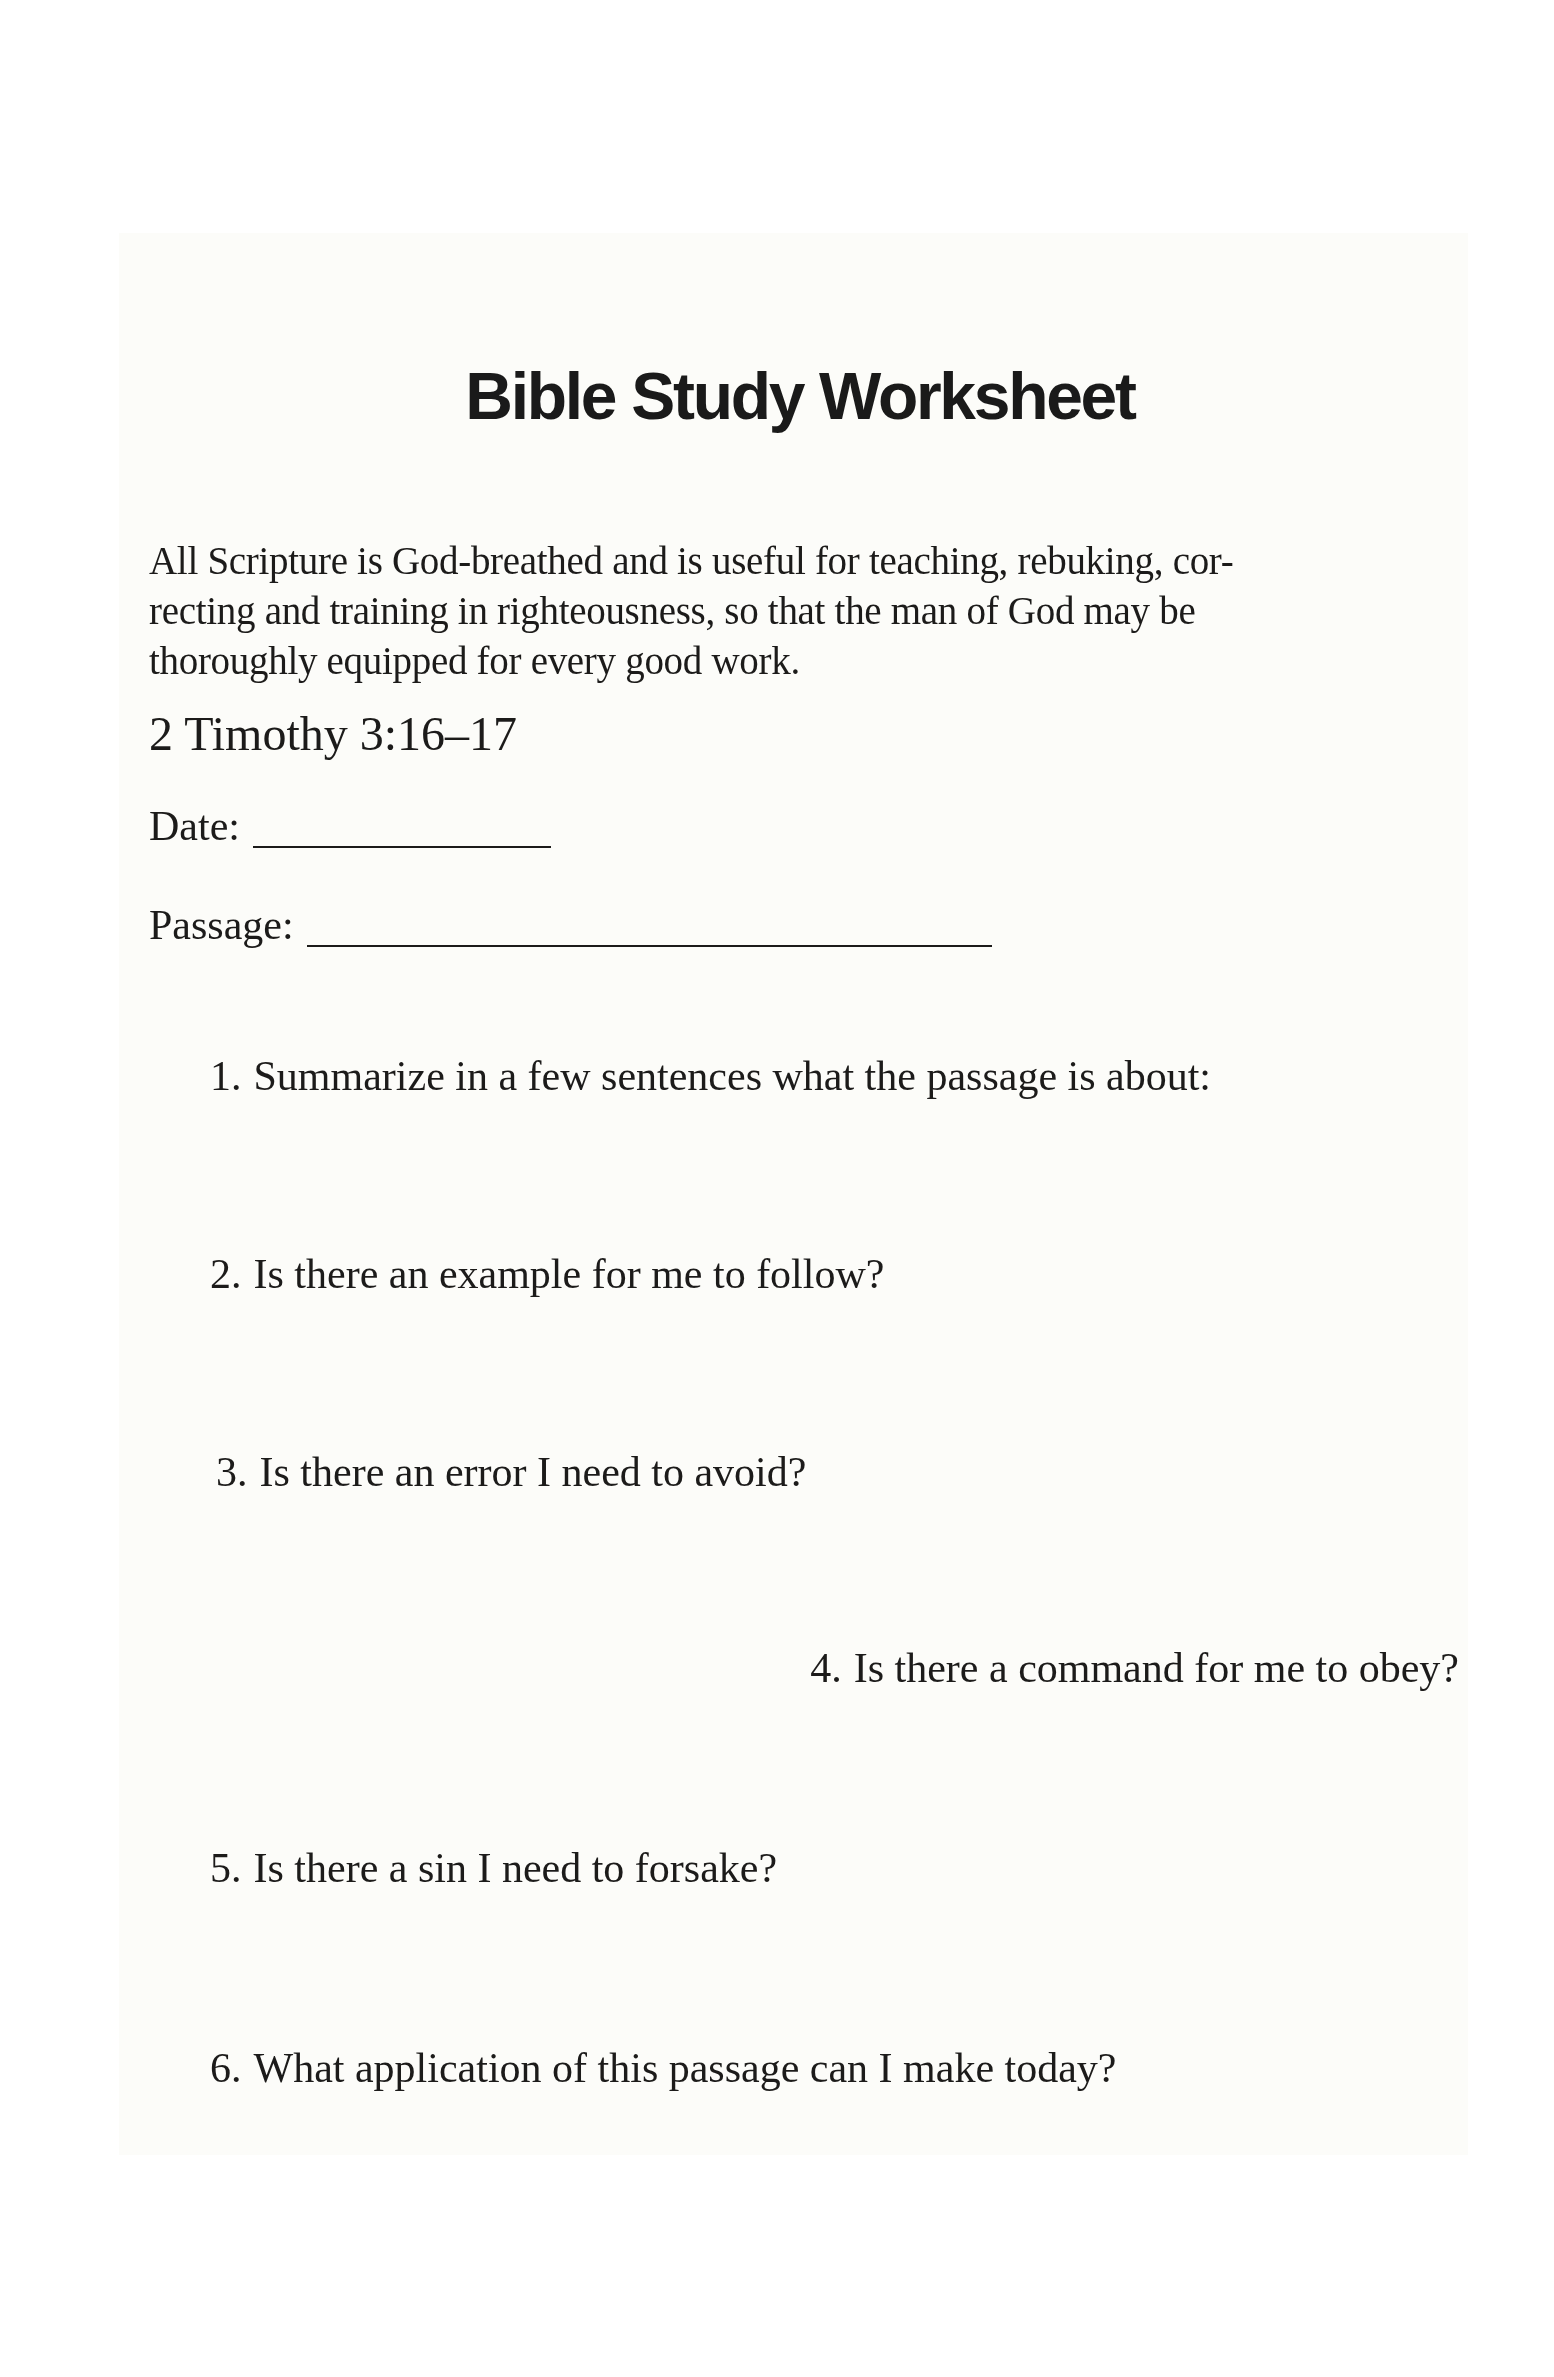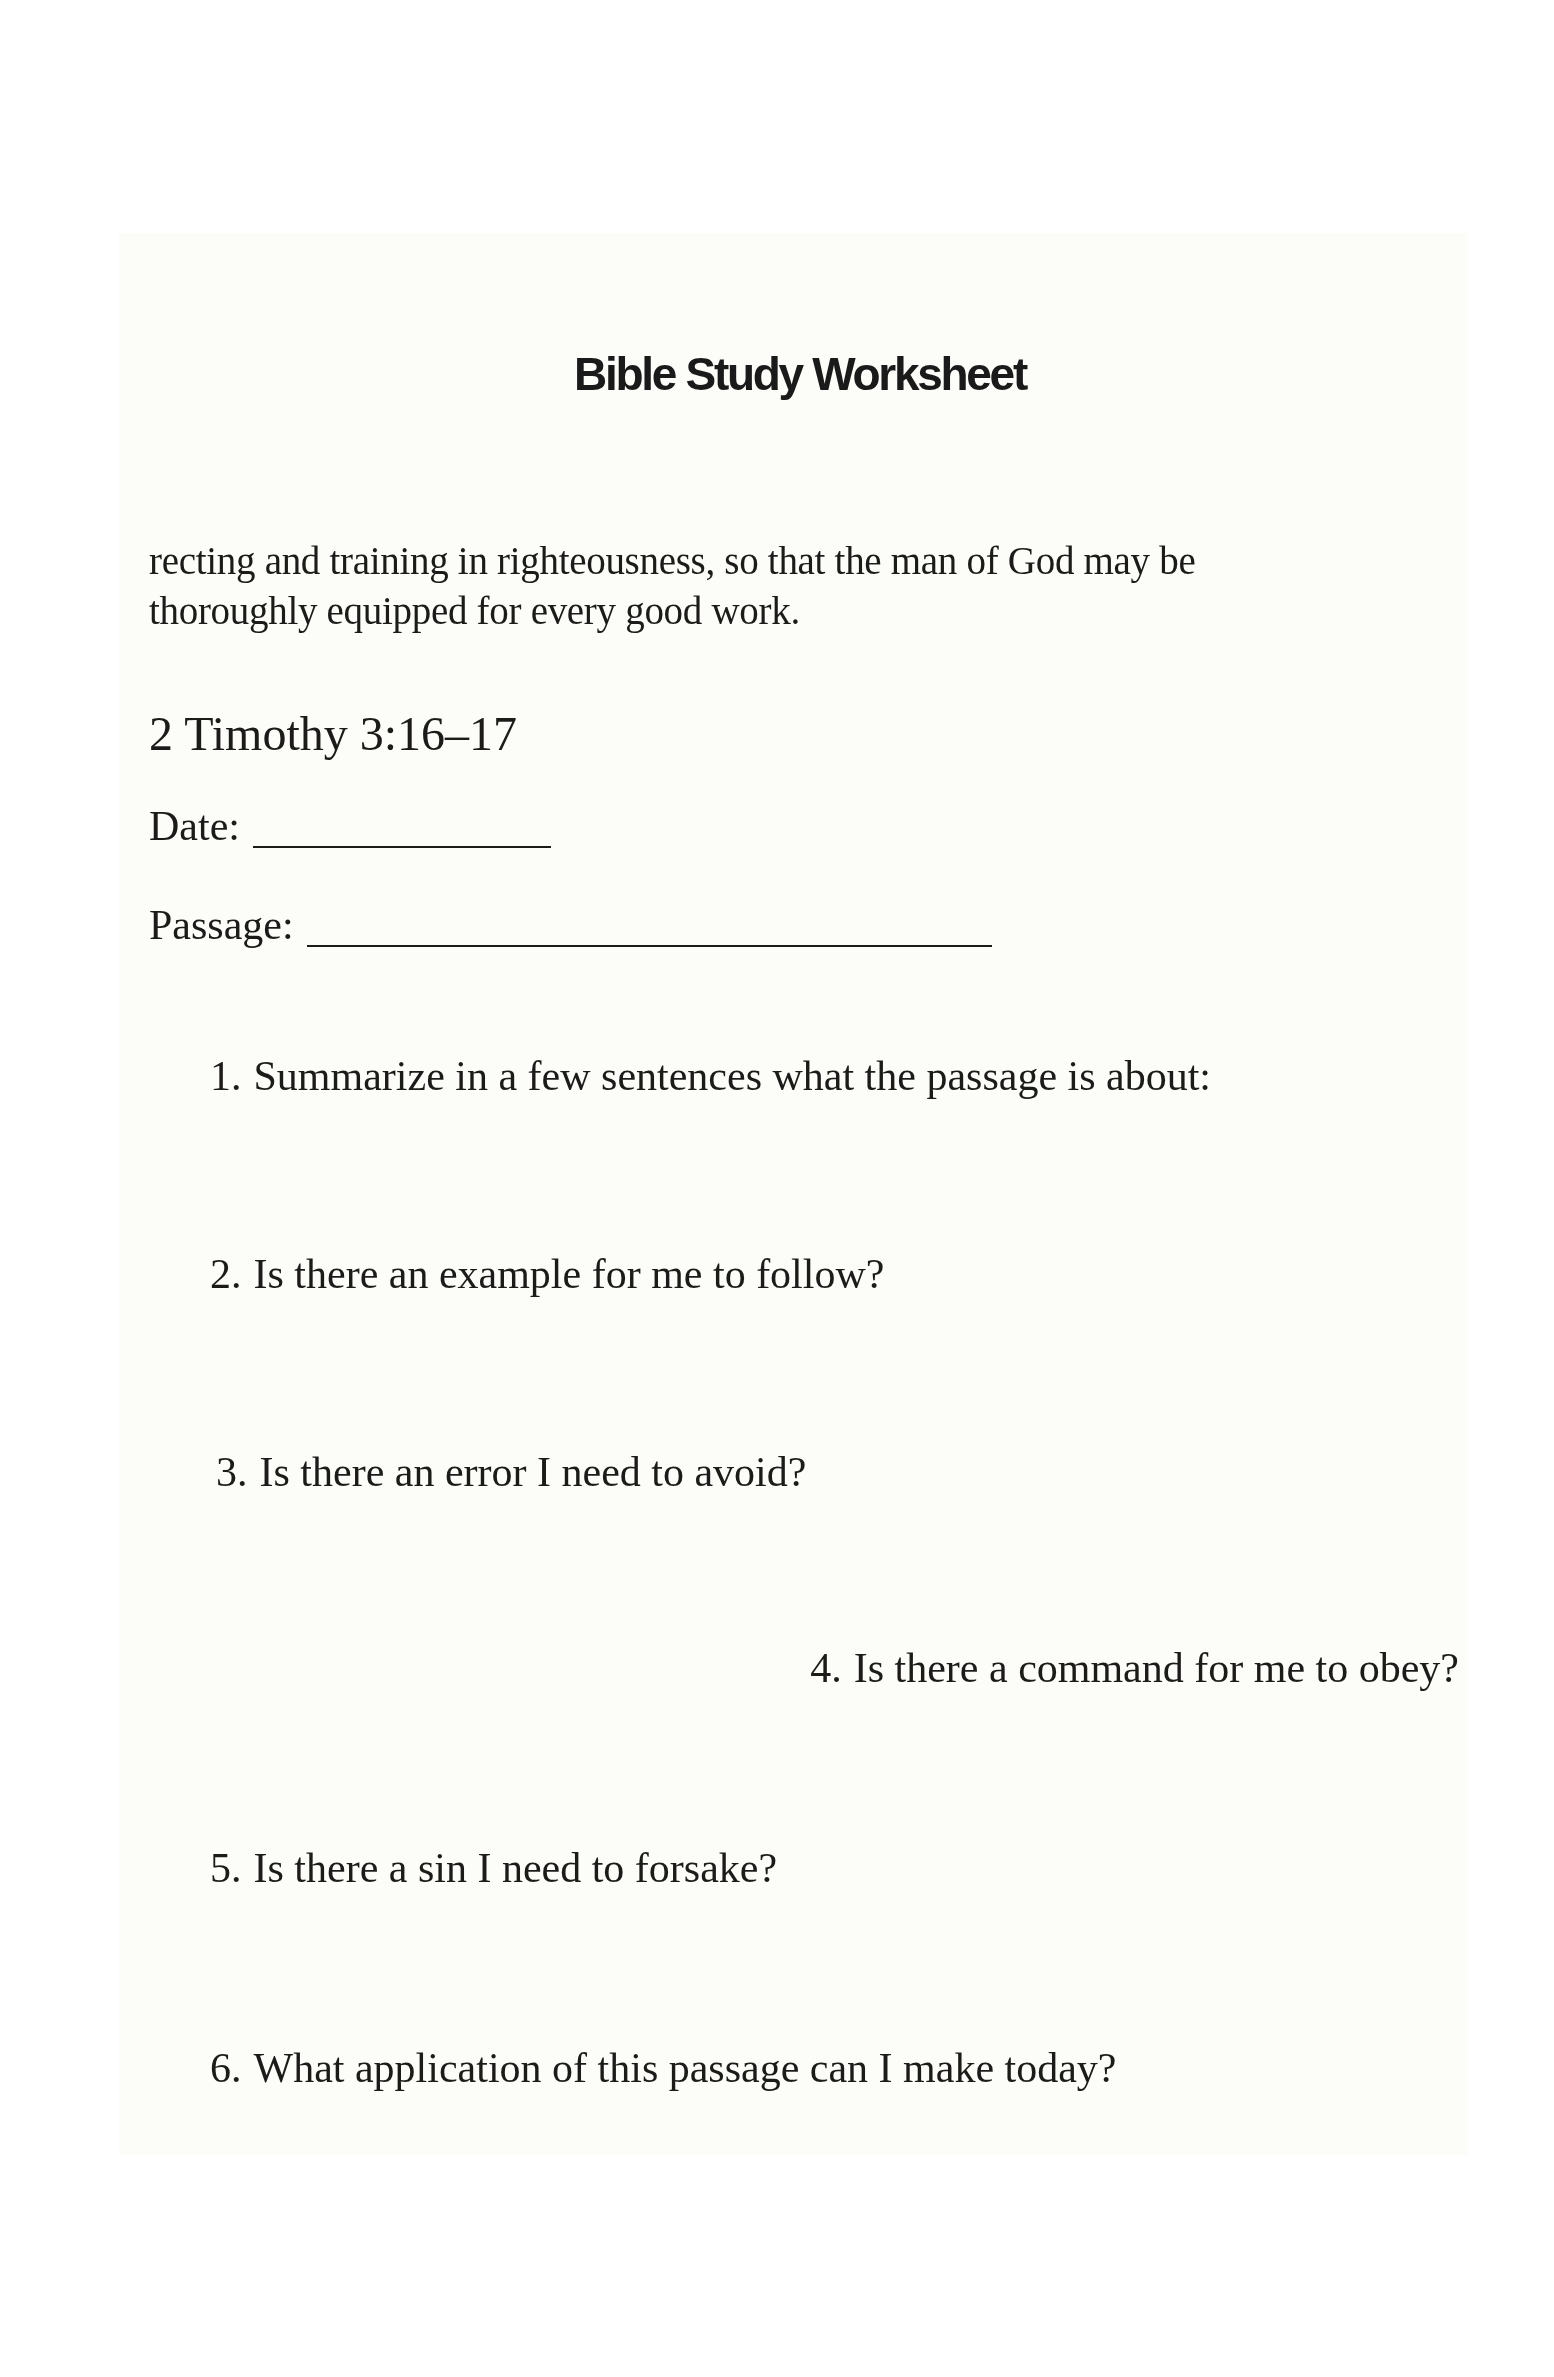--- a/index.html
+++ b/index.html
@@ -21,26 +21,26 @@
     position: absolute;
     left: 119px;
     top: 233px;
     width: 1349px;
     height: 1922px;
     background: #fcfcf9;
   }
   .title {
     position: absolute;
     left: 149px;
-    top: 311px;
+    top: 320px;
     width: 1302px;
     text-align: center;
     font-family: "Liberation Sans", sans-serif;
     font-weight: bold;
-    font-size: 46px;
+    font-size: 66px;
     line-height: 65px;
     letter-spacing: -2.3px;
     color: #1a1a1a;
   }
   .scripture {
     position: absolute;
     left: 149px;
     top: 536px;
     width: 1302px;
     font-size: 39px;
@@ -96,20 +96,21 @@
 </head>
 <body>
 
 <div class="page">
 
   <div class="scan-area"></div>
 
   <h1 class="title">Bible Study Worksheet</h1>
 
   <div class="scripture">
+    <div class="line">All Scripture is God-breathed and is useful for teaching, rebuking, cor-</div>
     <div class="line">recting and training in righteousness, so that the man of God may be</div>
     <div class="line">thoroughly equipped for every good work.</div>
   </div>
 
   <div class="attribution">2 Timothy 3:16–17</div>
 
   <div class="field field-passage">
     <span>Passage:</span><span class="blank"></span>
   </div>
 

